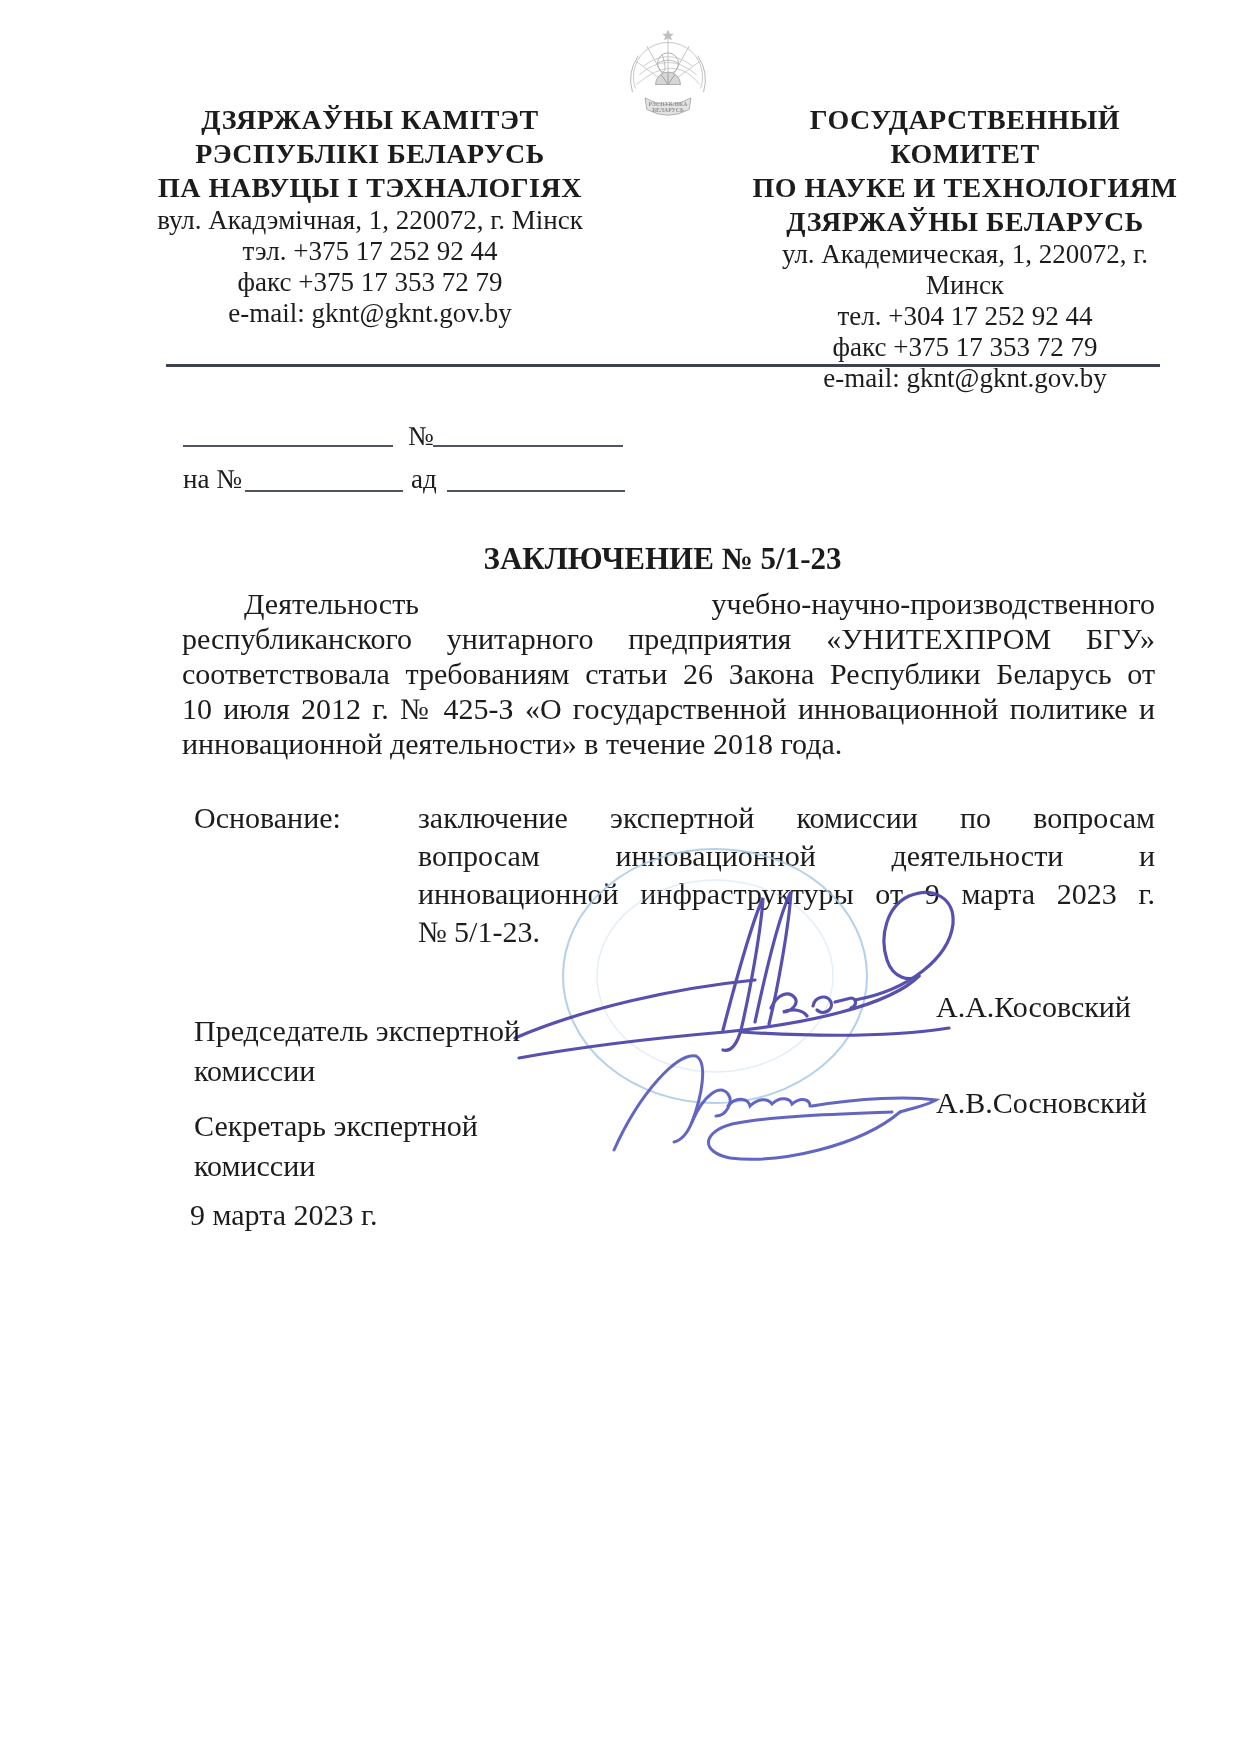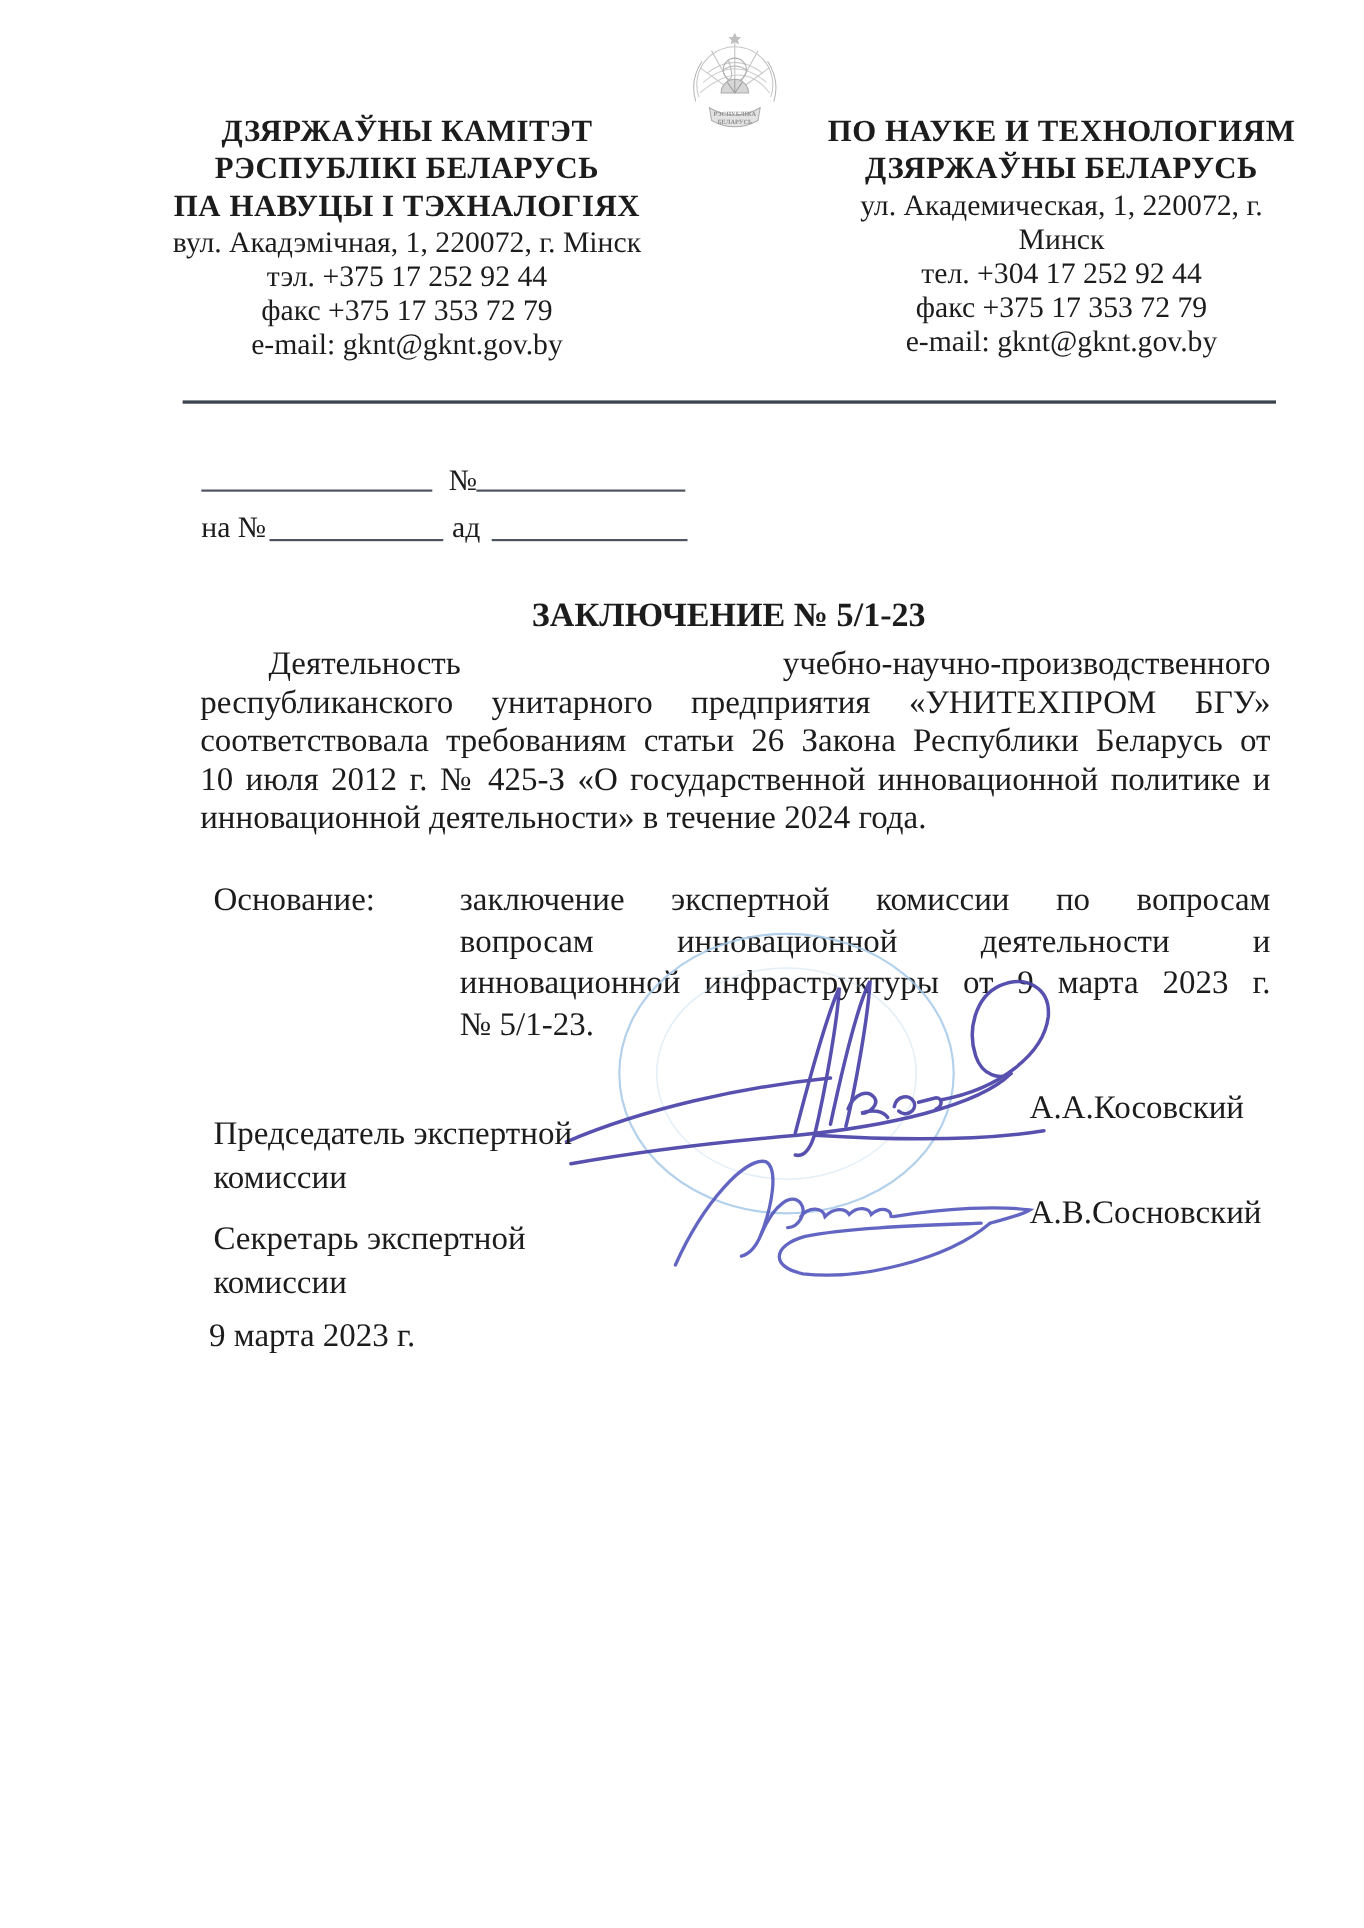--- a/index.html
+++ b/index.html
@@ -67,20 +67,21 @@
     <div class="lh-title">ДЗЯРЖАЎНЫ КАМІТЭТ</div>
     <div class="lh-title">РЭСПУБЛІКІ БЕЛАРУСЬ</div>
     <div class="lh-title">ПА НАВУЦЫ І ТЭХНАЛОГІЯХ</div>
     <div class="lh-addr">вул. Акадэмічная, 1, 220072, г. Мінск</div>
     <div class="lh-addr">тэл. +375 17 252 92 44</div>
     <div class="lh-addr">факс +375 17 353 72 79</div>
     <div class="lh-addr">e-mail: gknt@gknt.gov.by</div>
   </div>
 
   <div class="lh-col" style="left:745px;top:103px">
+    <div class="lh-title">ГОСУДАРСТВЕННЫЙ КОМИТЕТ</div>
     <div class="lh-title">ПО НАУКЕ И ТЕХНОЛОГИЯМ</div>
     <div class="lh-title">ДЗЯРЖАЎНЫ БЕЛАРУСЬ</div>
     <div class="lh-addr">ул. Академическая, 1, 220072, г. Минск</div>
     <div class="lh-addr">тел. +304 17 252 92 44</div>
     <div class="lh-addr">факс +375 17 353 72 79</div>
     <div class="lh-addr">e-mail: gknt@gknt.gov.by</div>
   </div>
 
   <div class="rule"></div>
 
@@ -93,21 +94,21 @@
   <div class="ref-label" style="left:411px;top:464px">ад</div>
   <div class="blank" style="left:447px;top:490px;width:178px"></div>
 
   <div class="doc-title">ЗАКЛЮЧЕНИЕ № 5/1-23</div>
 
   <div class="body-block">
     <div class="bline jline indent">Деятельность учебно-научно-производственного</div>
     <div class="bline jline">республиканского унитарного предприятия «УНИТЕХПРОМ БГУ»</div>
     <div class="bline jline">соответствовала требованиям статьи 26 Закона Республики Беларусь от</div>
     <div class="bline jline">10 июля 2012 г. № 425-З «О государственной инновационной политике и</div>
-    <div class="bline">инновационной деятельности» в течение 2024 года.</div>
+    <div class="bline">инновационной деятельности» в течение 2018 года.</div>
   </div>
 
   <div class="basis-label">Основание:</div>
   <div class="basis-block">
     <div class="bline jline">заключение экспертной комиссии по вопросам</div>
     <div class="bline jline">вопросам инновационной деятельности и</div>
     <div class="bline jline">инновационной инфраструктуры от 9 марта 2023 г.</div>
     <div class="bline">№ 5/1-23.</div>
   </div>
 

